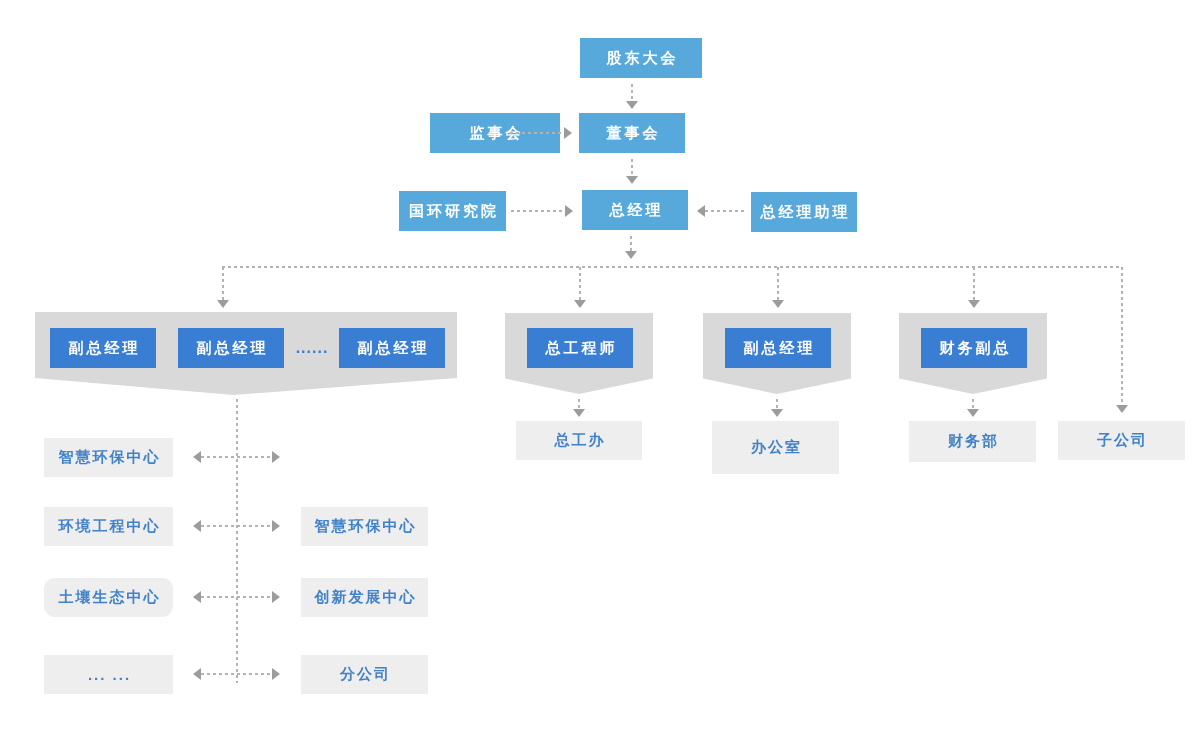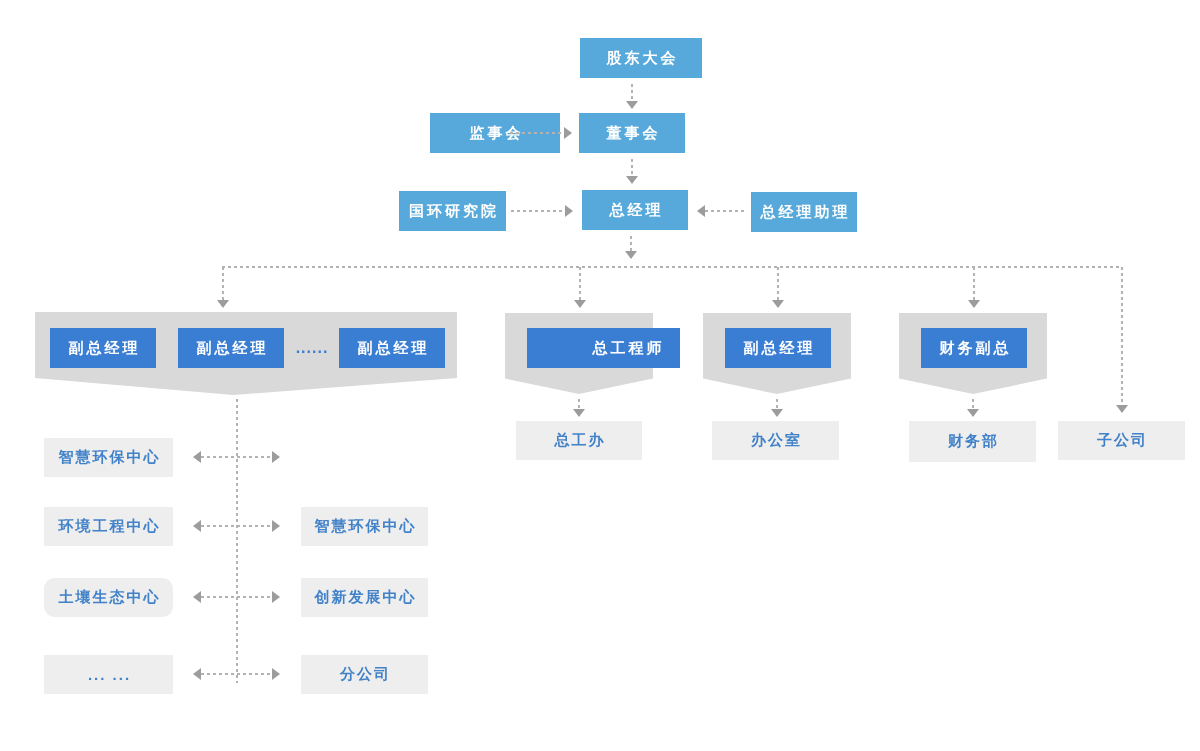--- a/index.html
+++ b/index.html
@@ -84,34 +84,34 @@
   <div class="vline arr" style="left:973px;top:267px;height:33px;"></div>
   <div class="vline arr" style="left:1121px;top:267px;height:138px;"></div>
 
   <div class="banner wide" style="left:35px;top:312px;width:422px;height:83px;"></div>
   <div class="bluebox deep" style="left:50px;top:328px;width:106px;height:40px;">副总经理</div>
   <div class="bluebox deep" style="left:178px;top:328px;width:106px;height:40px;">副总经理</div>
   <div class="ellipsis" style="left:288px;top:328px;width:48px;height:40px;">......</div>
   <div class="bluebox deep" style="left:339px;top:328px;width:106px;height:40px;">副总经理</div>
 
   <div class="banner pent" style="left:505px;top:313px;width:148px;height:81px;"></div>
-  <div class="bluebox deep" style="left:527px;top:328px;width:106px;height:40px;padding-left:47px;">总工程师</div>
+  <div class="bluebox deep" style="left:527px;top:328px;width:106px;height:40px;">总工程师</div>
 
   <div class="banner pent" style="left:703px;top:313px;width:148px;height:81px;"></div>
   <div class="bluebox deep" style="left:725px;top:328px;width:106px;height:40px;">副总经理</div>
 
   <div class="banner pent" style="left:899px;top:313px;width:148px;height:81px;"></div>
   <div class="bluebox deep" style="left:921px;top:328px;width:106px;height:40px;">财务副总</div>
 
   <div class="vline arr" style="left:578px;top:399px;height:10px;"></div>
   <div class="vline arr" style="left:776px;top:399px;height:10px;"></div>
   <div class="vline arr" style="left:972px;top:399px;height:10px;"></div>
 
   <div class="graybox" style="left:516px;top:421px;width:126px;height:39px;">总工办</div>
-  <div class="graybox" style="left:712px;top:421px;width:127px;height:39px;">办公室</div>
+  <div class="graybox" style="left:712px;top:421px;width:127px;height:53px;">办公室</div>
   <div class="graybox" style="left:909px;top:421px;width:127px;height:41px;">财务部</div>
   <div class="graybox" style="left:1058px;top:421px;width:127px;height:39px;">子公司</div>
 
   <div class="vline" style="left:236px;top:399px;height:284px;"></div>
 
   <div class="graybox" style="left:44px;top:438px;width:129px;height:39px;">智慧环保中心</div>
   <div class="hline arr-l arr-r" style="left:201px;top:456px;width:71px;"></div>
 
   <div class="graybox" style="left:44px;top:507px;width:129px;height:39px;">环境工程中心</div>
   <div class="hline arr-l arr-r" style="left:201px;top:525px;width:71px;"></div>

